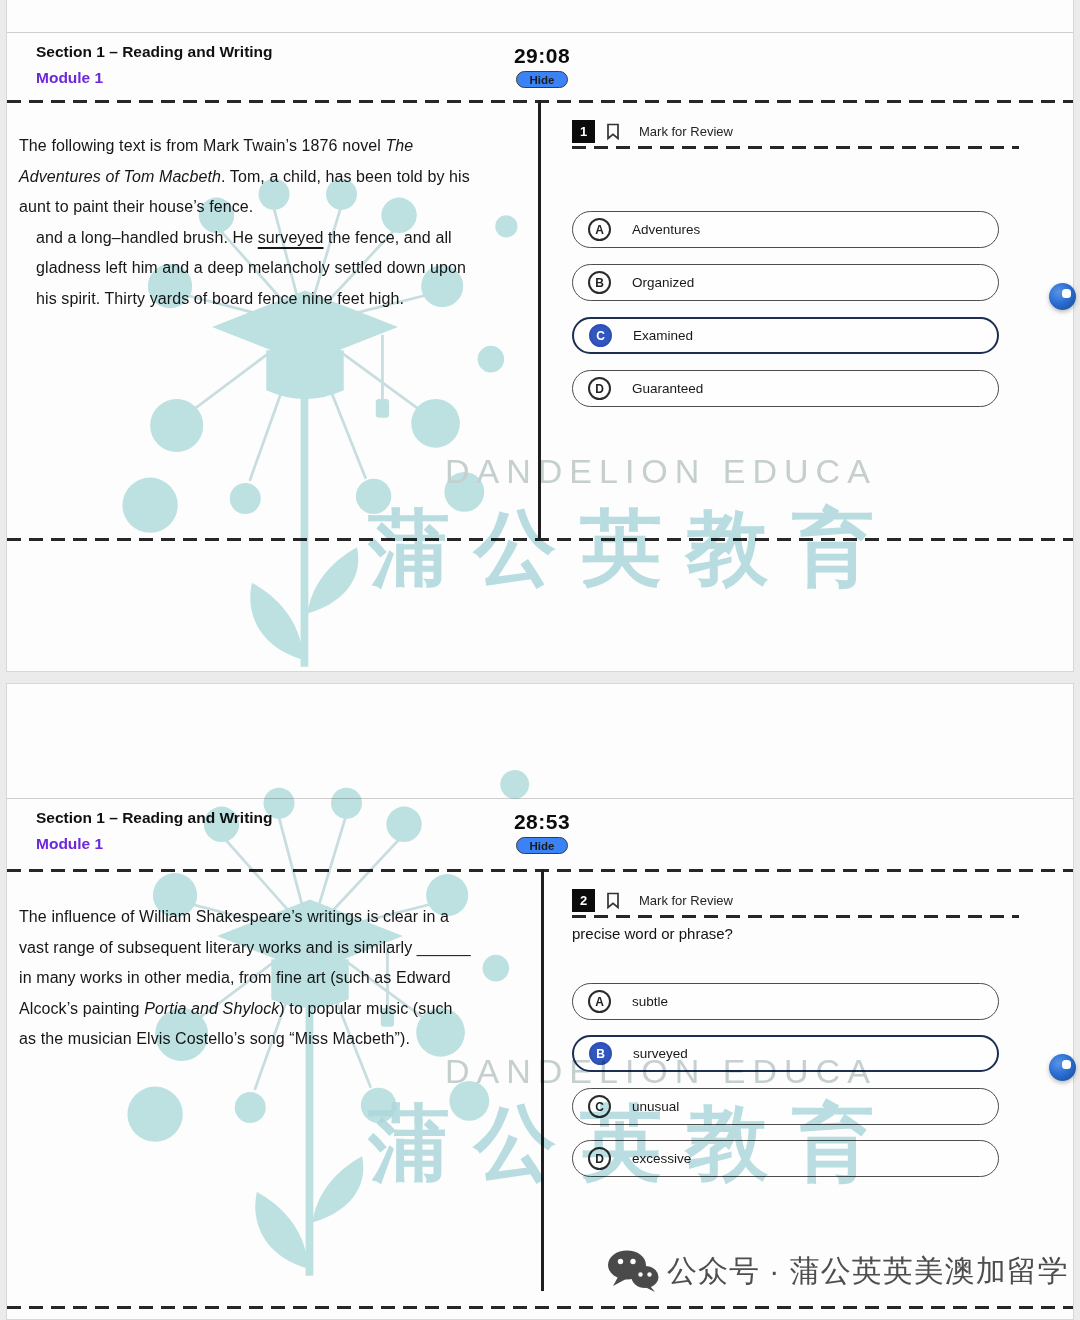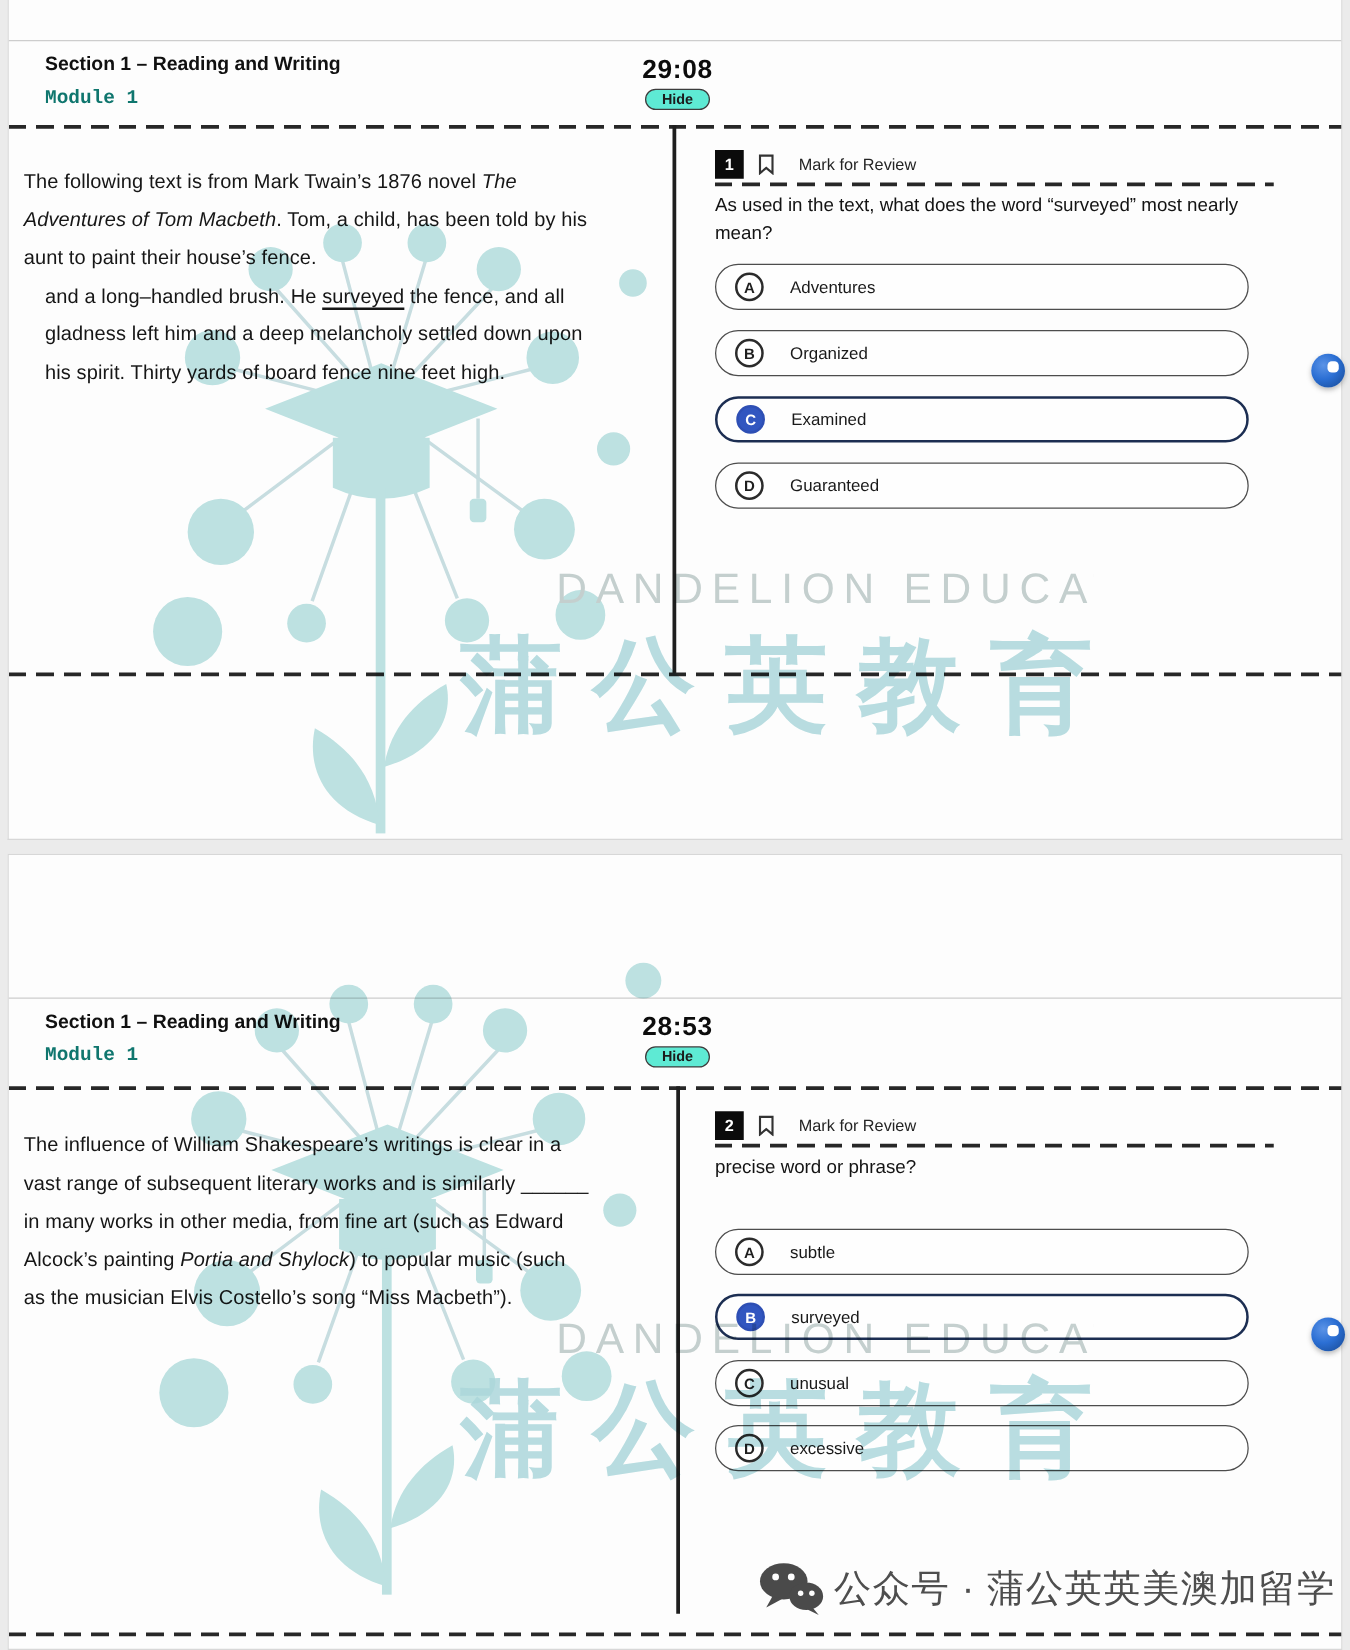--- a/index.html
+++ b/index.html
@@ -20,26 +20,26 @@
   .hline { position:absolute; left:0; width:100%; height:1px; background:#cdcdcd; }
   .dashline {
     position:absolute; height:3px;
     background:repeating-linear-gradient(90deg,#272727 0 14px,transparent 14px 22px);
   }
   .vline { position:absolute; width:2.5px; background:#1e1e1e; }
 
   
   .hdr { position:absolute; left:29px; }
   .hdr-section { font-size:15.5px; font-weight:bold; color:#101010; line-height:26px; white-space:nowrap; }
-  .hdr-module  { font-size:15.5px; font-weight:bold; color:#0f766e; line-height:26px;font-family:Liberation Mono, monospace; }
+  .hdr-module  { font-size:15.5px; font-weight:bold; color:#6d28d9; line-height:26px; }
   .timerbox { position:absolute; left:469px; width:132px; text-align:center; }
   .timer-time { font-size:21px; font-weight:bold; color:#0c0c0c; letter-spacing:0.5px; }
   .hide-btn {
     display:inline-block; margin-top:3px; padding:1.5px 13px;
-    border:1.7px solid #3c3c3c; border-radius:11px; background:#5eead4;
+    border:1.7px solid #3c3c3c; border-radius:11px; background:#3b82f6;
     font-size:11.5px; font-weight:bold; color:#1c1c1c; cursor:pointer;
   }
 
   
   .passage { position:absolute; left:12px; font-size:16px; color:#161616; }
   .p-par.indent { padding-left:17px; }
   .p-line { white-space:nowrap; height:30.5px; line-height:30.5px; letter-spacing:0.1px; }
   .seg-i { font-style:italic; }
   .seg-u { text-decoration:underline; text-underline-offset:3.5px; text-decoration-thickness:1.5px; }
 
@@ -138,24 +138,20 @@
       <div class="qnum">1</div>
       <div class="mark-row">
         <svg class="bookmark-svg" width="14" height="17" viewBox="0 0 14 17">
             <path d="M2 1.5 h10 v14 l-5-4.2 -5 4.2 z" fill="none" stroke="#333" stroke-width="1.7"></path>
           </svg>
         <span class="mark-label">Mark for Review</span>
       </div>
     </div>
     <div class="dashline" style="top:146px;left:565px;width:447px"></div>
 
-    <div class="prompt" style="top:154px">
-        <div class="t-line">As used in the text, what does the word “surveyed” most nearly</div>
-        <div class="t-line">mean?</div>
-      </div>
 
     <div class="opt" style="top:211px">
       <span class="letter">A</span>
       <span class="opt-label">Adventures</span>
     </div>
     <div class="opt" style="top:264px">
       <span class="letter">B</span>
       <span class="opt-label">Organized</span>
     </div>
     <div class="opt selected" style="top:317px">

